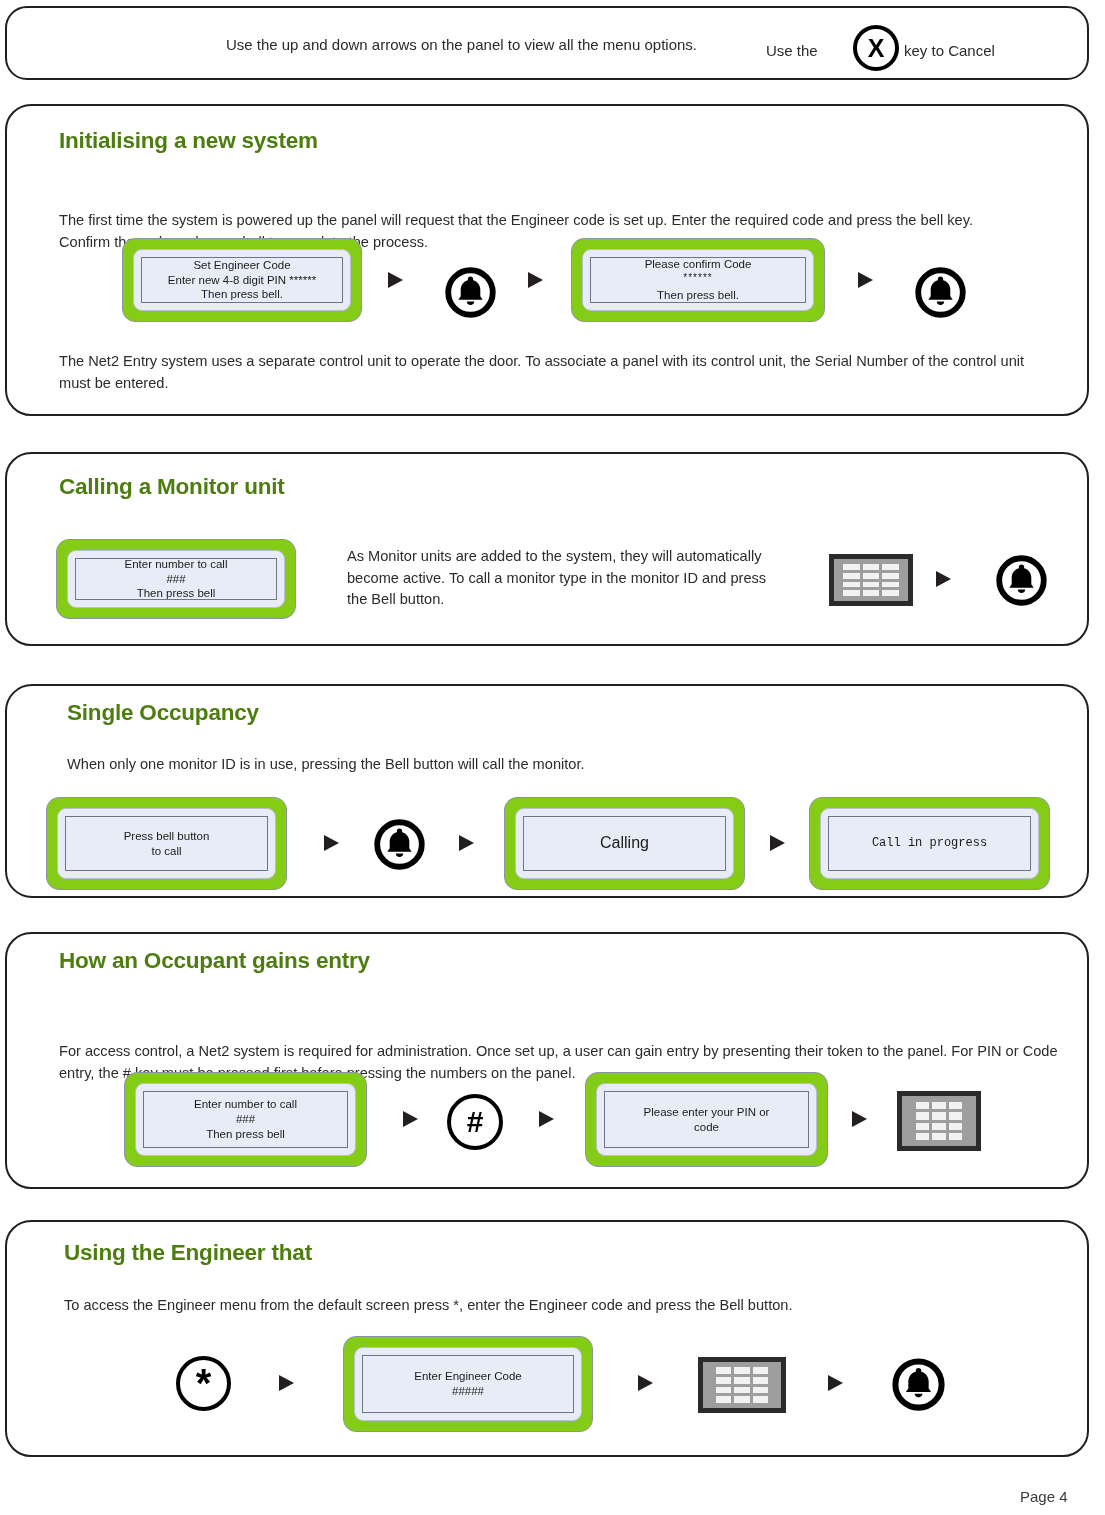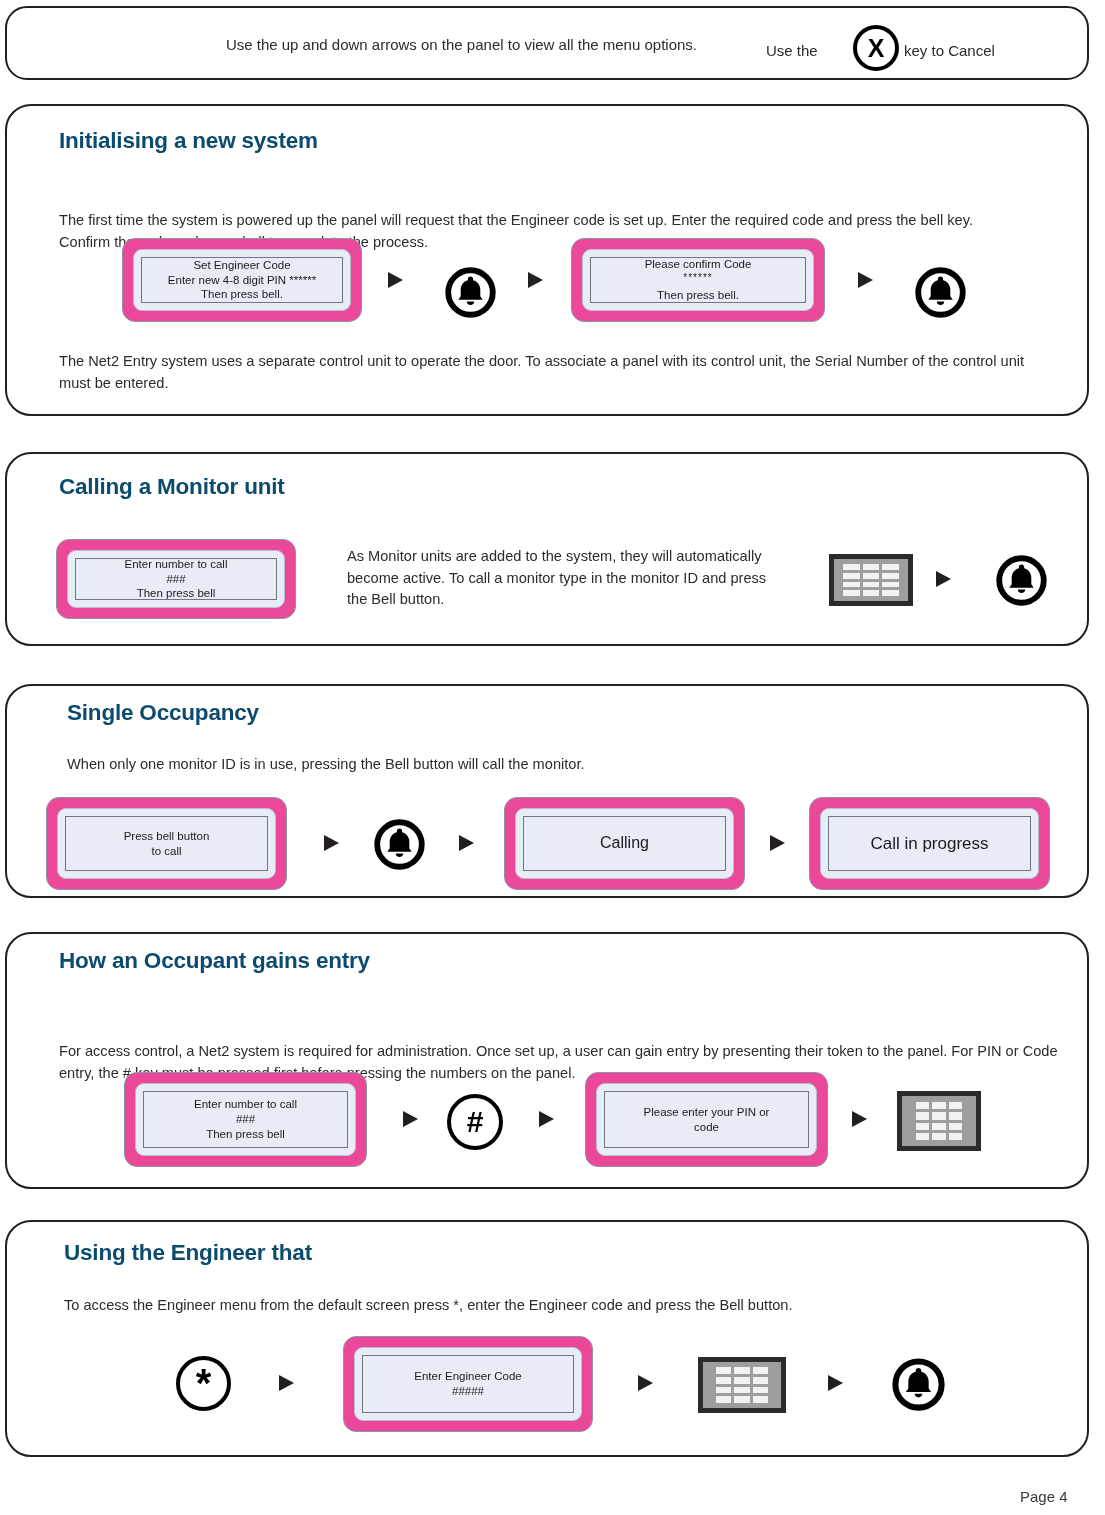--- a/index.html
+++ b/index.html
@@ -23,36 +23,36 @@
     border: 2.5px solid #231f20;
     border-radius: 26px;
     background: #ffffff;
   }
 
   .hdr {
     position: absolute;
     font-weight: bold;
     font-size: 22.5px;
     letter-spacing: -0.2px;
-    color: #0c4a6e;
+    color: #4d7c0f;
     white-space: nowrap;
   }
 
   .para {
     position: absolute;
     font-size: 14.6px;
     line-height: 21.5px;
     color: #2b2b2b;
   }
 
   
   .lcd {
     position: absolute;
     box-sizing: border-box;
-    background: #ec4899;
+    background: #84cc16;
     border: 1.4px solid #8d93a8;
     border-radius: 13px;
     padding: 10px;
   }
   .lcd-bezel {
     box-sizing: border-box;
     width: 100%;
     height: 100%;
     border: 1.2px solid #b9bfd0;
     border-radius: 9px;
@@ -227,21 +227,21 @@
 
   <div style="position:absolute; left:988px; top:100px; width:53px; height:53px;">
     <svg viewBox="0 0 100 100" width="53" height="53" aria-hidden="true">
       <circle cx="50" cy="50" r="42" fill="#fff" stroke="#000" stroke-width="11"></circle>
       <path d="M50 20c-3 0-5 2-5 4.5v2.2c-8 2-13.5 9.3-13.5 18v12.5l-4.5 6.5h46l-4.5-6.5V44.7c0-8.7-5.5-16-13.5-18v-2.2C55 22 53 20 50 20z" fill="#000"></path>
       <path d="M43 67h14c0 4-3 6.5-7 6.5S43 71 43 67z" fill="#000"></path>
     </svg>
   </div>
 </div>
 
-<div class="panel" style="left:5px; top:684px; width:1084px; height:214px;">
+<div class="panel" style="left:5px; top:684px; width:1084px; height:214px;border-radius:27px;">
 
   <div class="hdr" style="left:60px; top:14px;">Single Occupancy</div>
 
   <div class="para" style="left:60px; top:68px; width:900px;">When only one monitor ID is in use, pressing the Bell button will call the monitor.</div>
 
   <div class="lcd" style="left:39px; top:111px; width:241px; height:93px;">
     <div class="lcd-bezel">
       <div class="lcd-screen" style="font-size:11.5px;">
         <span class="lcd-line">Press bell button</span>
         <span class="lcd-line">to call</span>
@@ -266,21 +266,21 @@
       <div class="lcd-screen" style="font-size:16px;">
         <span class="lcd-line">Calling</span>
       </div>
     </div>
   </div>
 
   <div class="arrow" style="left:763px; top:149px;"></div>
 
   <div class="lcd" style="left:802px; top:111px; width:241px; height:93px;">
     <div class="lcd-bezel">
-      <div class="lcd-screen" style="font-size:17px;">
+      <div class="lcd-screen" style="font-size:12px;font-family:Liberation Mono, monospace;">
         <span class="lcd-line">Call in progress</span>
       </div>
     </div>
   </div>
 </div>
 
 <div class="panel" style="left:5px; top:932px; width:1084px; height:257px;">
 
   <div class="hdr" style="left:52px; top:14px;">How an Occupant gains entry</div>
 

